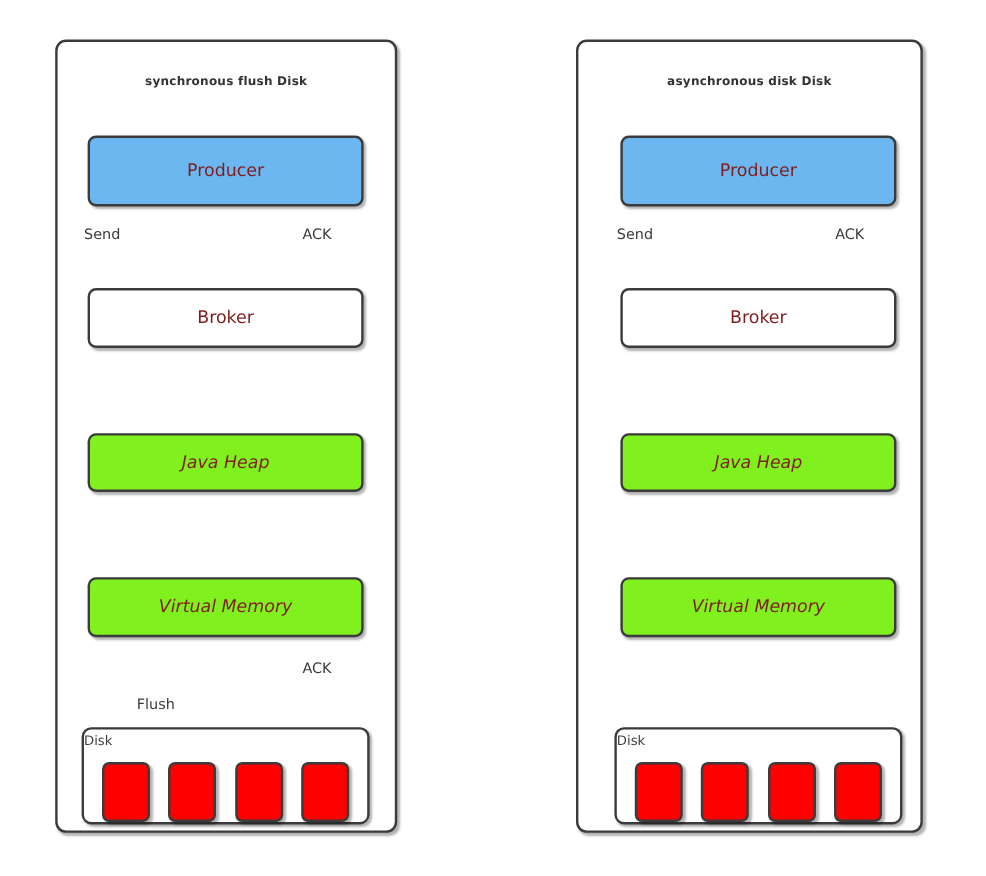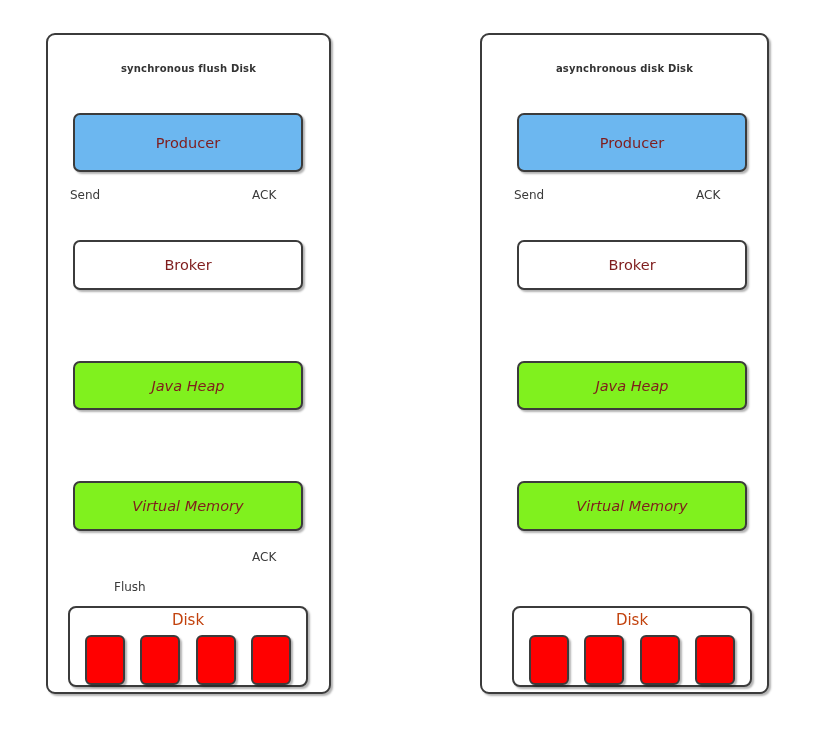--- a/index.html
+++ b/index.html
@@ -71,23 +71,23 @@
     border: 2px solid #3b3b3b;
     border-radius: 8px;
     background: #ffffff;
     box-shadow: 2px 2px 2px rgba(0,0,0,0.30);
   }
   .disk-label {
     position: absolute;
     top: 3px;
     left: 0;
     width: 100%;
-    text-align: center;
-    font-size: 15px;
-    color: #c2410c;
+    text-align: left;
+    font-size: 11px;
+    color: #404040;
   }
   .platter-row {
     position: absolute;
     left: 0;
     top: 24px;
     width: 100%;
     height: 56px;
     display: flex;
     align-items: center;
     justify-content: space-evenly;

